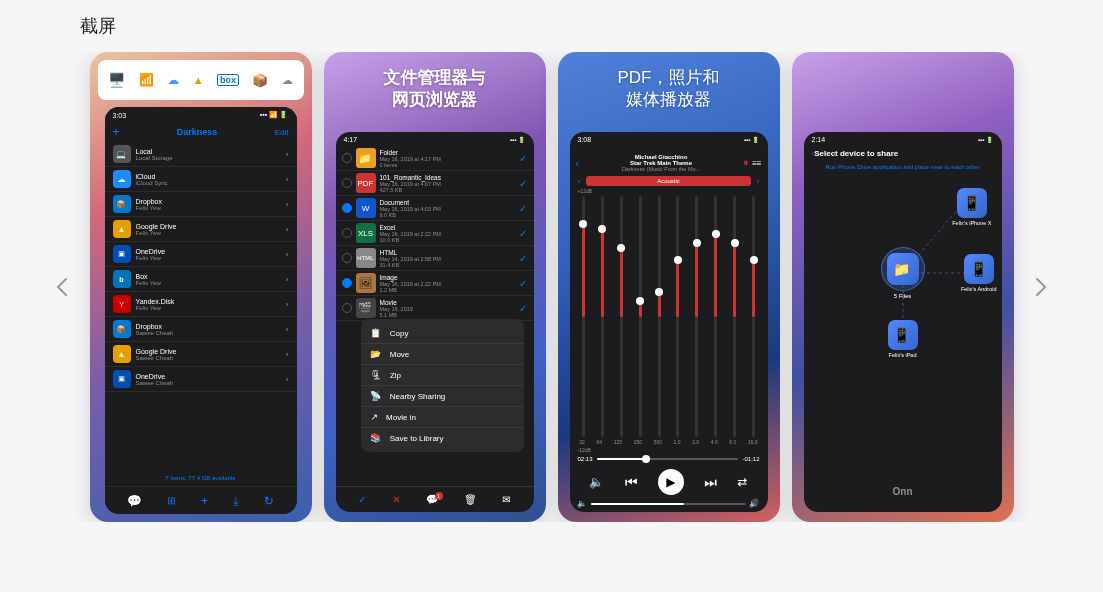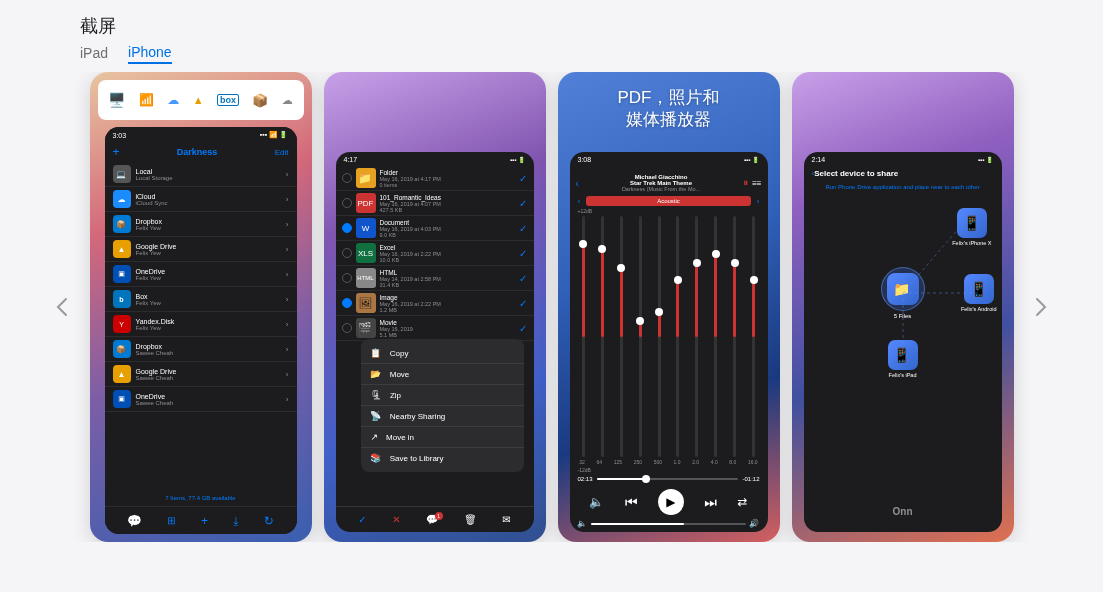--- a/index.html
+++ b/index.html
@@ -420,24 +420,20 @@
       border-radius: 4px;
     }
   </style>
 </head>
 <body>
 
 <div class="page-container">
 
   <div class="header">
     <span class="header-title">截屏</span>
-    <div class="tab-bar">
-      <span class="tab-item">iPad</span>
-      <span class="tab-item active">iPhone</span>
-    </div>
   </div>
 
   <div class="screenshots-row">
 
     <div class="nav-arrow">
       <svg width="12" height="20" viewBox="0 0 12 20">
           <polyline points="10,2 2,10 10,18" fill="none" stroke="#999" stroke-width="2" stroke-linecap="round"></polyline>
         </svg>
     </div>
 
@@ -584,20 +580,24 @@
               <span class="bottom-icon">+</span>
               <span class="bottom-icon">⤓</span>
               <span class="bottom-icon">↻</span>
             </div>
           </div>
         </div>
       </div>
 
       <div class="screenshot-card">
         <div class="card2-bg">
+          <div class="card2-title">
+            <div class="card2-title-text">文件管理器与</div>
+            <div class="card2-title-text">网页浏览器</div>
+          </div>
           <div class="phone-mock2">
             <div style="background:#1c1c1e; height:100%; display:flex; flex-direction:column;">
 
               <div style="height:14px; display:flex; align-items:center; justify-content:space-between; padding:0 8px; flex-shrink:0;">
                 <span style="color:white; font-size:7px;">4:17</span>
                 <span style="color:white; font-size:6px;">▪▪▪ 🔋</span>
               </div>
 
 
               <div style="flex:1; overflow:hidden;">
@@ -691,21 +691,21 @@
                   <div class="ctx-item">
                       <span class="ctx-icon">🗜</span>
                       <span class="ctx-label">Zip</span>
                     </div>
                   <div class="ctx-item">
                       <span class="ctx-icon">📡</span>
                       <span class="ctx-label">Nearby Sharing</span>
                     </div>
                   <div class="ctx-item">
                       <span class="ctx-icon">↗</span>
-                      <span class="ctx-label">Move in</span>
+                      <span class="ctx-label">Movie in</span>
                     </div>
                   <div class="ctx-item">
                       <span class="ctx-icon">📚</span>
                       <span class="ctx-label">Save to Library</span>
                     </div>
                 </div>
               </div>
 
               <div style="height:26px; border-top:0.5px solid #333; display:flex; align-items:center; justify-content:space-around; padding:0 10px; flex-shrink:0;">
                 <span style="color:#007aff; font-size:10px;">✓</span>

